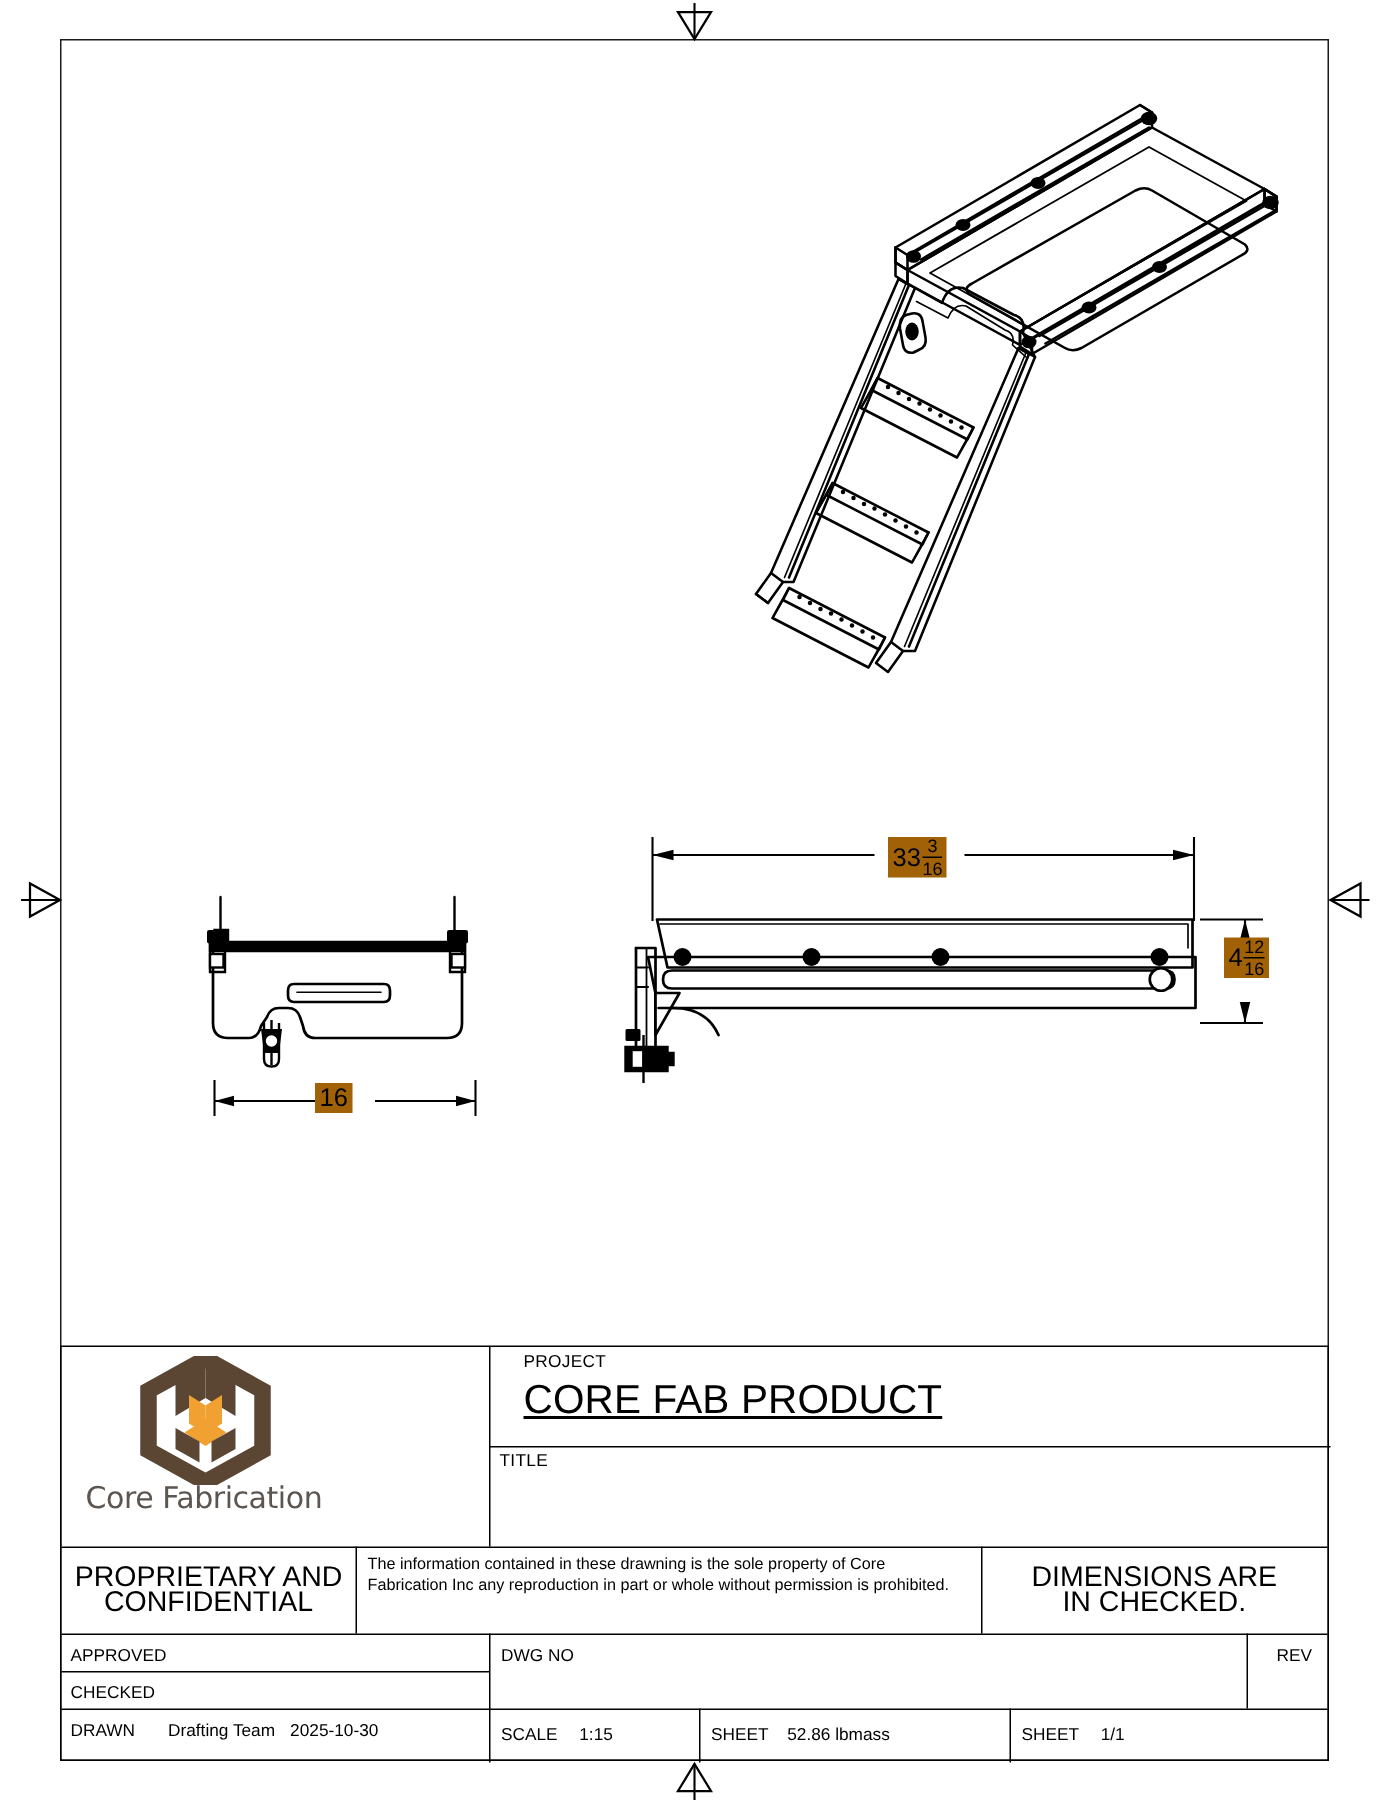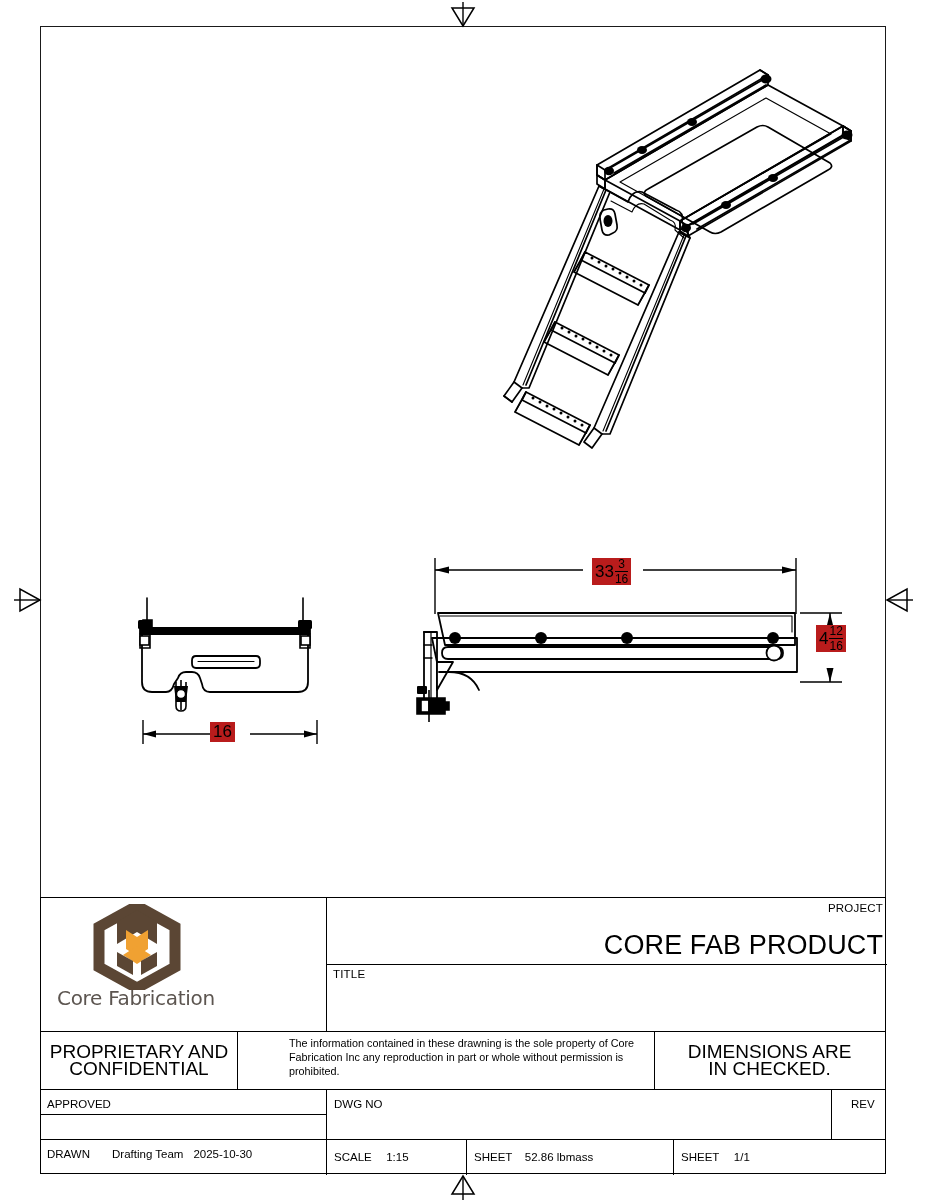--- a/index.html
+++ b/index.html
@@ -24,21 +24,21 @@
   .tb .hline{position:absolute;left:0;width:100%;height:0;
              border-top:1.5px solid #000;}
   .tb .vline{position:absolute;top:0;width:0;height:100%;
              border-left:1.5px solid #000;}
 
   .cell{position:absolute;box-sizing:border-box;}
   .lbl-sm{font-size:11.5px;letter-spacing:.2px;line-height:13px;}
   .val-lg{font-size:27px;line-height:31px;letter-spacing:.1px;}
   .txt-md{font-size:19px;line-height:17px;}
   .txt-sm{font-size:11.5px;line-height:15px;}
-  .txt-body{font-size:10.8px;line-height:14.2px;margin-left:44px;}
+  .txt-body{font-size:10.8px;line-height:14.2px;}
 
   .logo-cell{left:0;top:0;width:285px;height:133px;}
   .logo-wrap{position:absolute;left:10px;top:4px;width:272px;height:128px;}
   .logo-mark{position:absolute;left:42px;top:2px;width:88px;height:86px;}
   .logo-word{position:absolute;left:6px;top:84px;width:268px;
              font-size:20px;letter-spacing:-0.3px;color:#5c5550;
              font-family:"DejaVu Sans",sans-serif;white-space:nowrap;}
 
   .prop-cell{left:0;top:133px;width:196px;height:58px;
              display:flex;align-items:center;justify-content:center;text-align:center;}
@@ -61,21 +61,21 @@
   .drawn-row .v1{margin-right:10px;}
 
   
   .dimtext{font-size:15px;font-family:"Liberation Sans",sans-serif;
            display:inline-flex;align-items:center;}
   .dimtext .whole{font-size:17px;}
   .frac{display:inline-flex;flex-direction:column;align-items:center;
         line-height:1;margin-left:1px;}
   .frac .num{font-size:12px;padding-bottom:1px;}
   .frac .den{font-size:12px;border-top:1.2px solid #000;padding-top:1px;}
-  .dimbox{position:absolute;background:#b91c1c;padding:0 3px;}
+  .dimbox{position:absolute;background:#a16207;padding:0 3px;}
 </style>
 </head>
 <body>
 
 <div id="sheet">
 
   <div class="frame"></div>
 
   <div class="ctr-mark" style="left:445px;top:2px;">
     <svg width="36" height="26">
@@ -412,23 +412,23 @@
             <path d="M44 42 L58 51 L44 60 L30 51 Z" fill="#f0a132"></path>
 
             <path d="M24 48 L24 62 L40 71 L40 57 Z" fill="#5b4634"></path>
             <path d="M64 48 L64 62 L48 71 L48 57 Z" fill="#5b4634"></path>
           </svg>
         </div>
         <div class="logo-word">Core Fabrication</div>
       </div>
     </div>
 
-    <div class="cell" style="left:292px;top:4px;width:550px;height:62px;text-align:right;">
+    <div class="cell" style="left:308px;top:4px;width:550px;height:62px;">
       <div class="lbl-sm">PROJECT</div>
-      <div class="val-lg" style="margin-top:15px;">CORE FAB PRODUCT</div>
+      <div class="val-lg" style="margin-top:3px;text-decoration:underline;">CORE FAB PRODUCT</div>
     </div>
 
     <div class="cell" style="left:292px;top:70px;width:550px;height:62px;">
       <div class="lbl-sm">TITLE</div>
     </div>
 
     <div class="cell prop-cell">
       <div class="txt-md">
         <div>PROPRIETARY AND</div>
         <div>CONFIDENTIAL</div>
@@ -441,20 +441,24 @@
 
     <div class="cell dim-cell">
       <div class="txt-md">
         <div>DIMENSIONS ARE</div>
         <div>IN CHECKED.</div>
       </div>
     </div>
 
     <div class="cell appr-cell">
       <span class="txt-sm">APPROVED</span>
+      <span class="txt-sm" style="margin-left:18px;"></span>
+    </div>
+    <div class="cell chk-cell">
+      <span class="txt-sm">CHECKED</span>
       <span class="txt-sm" style="margin-left:18px;"></span>
     </div>
 
     <div class="cell dwg-cell">
       <span class="txt-sm">DWG NO</span>
       <span class="txt-sm" style="margin-left:18px;"></span>
     </div>
 
     <div class="cell rev-cell">
       <span class="txt-sm">REV</span>

